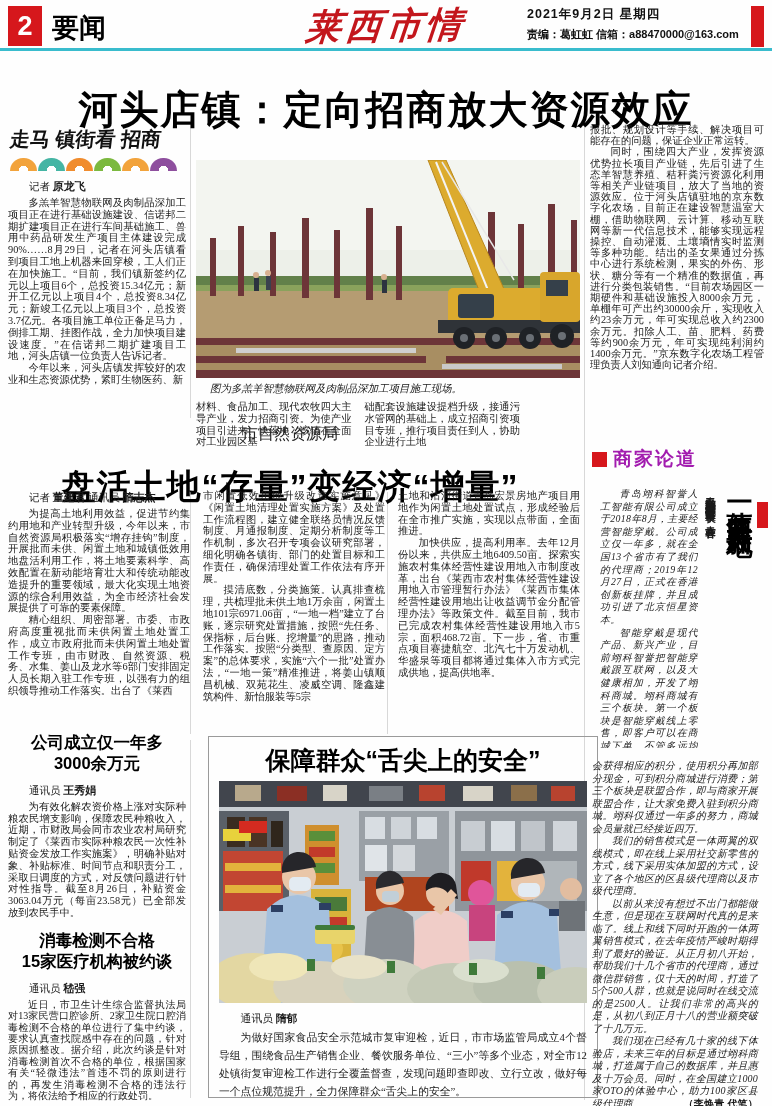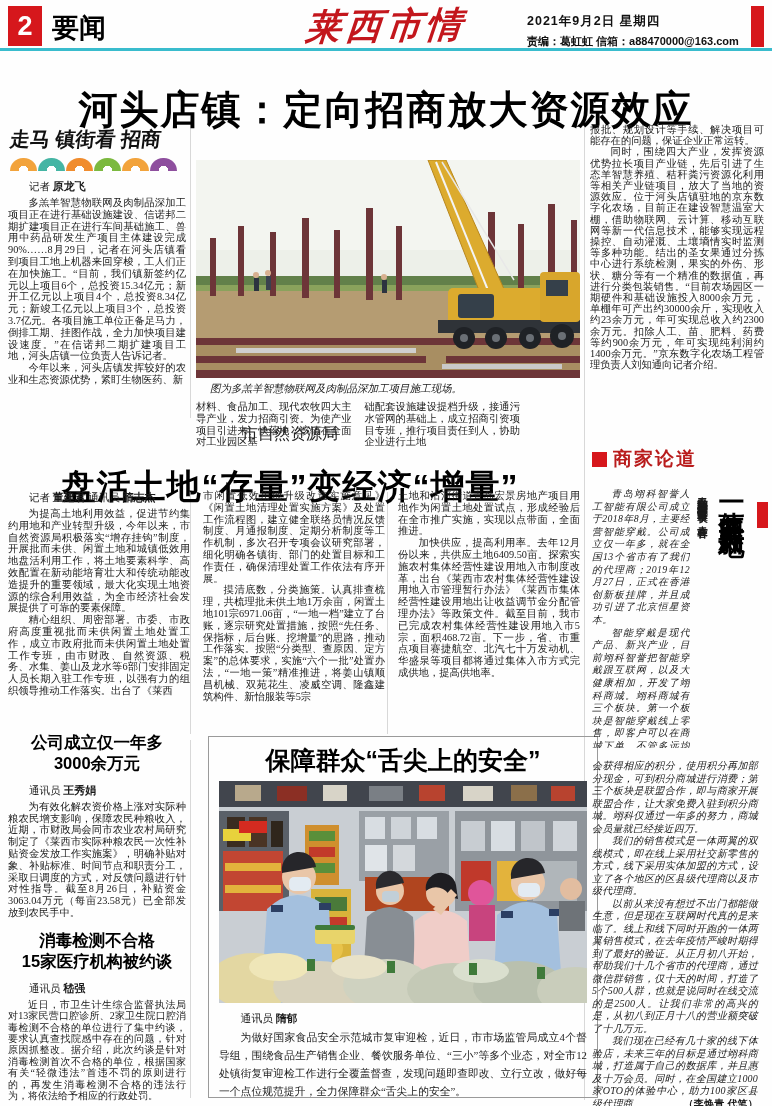--- a/index.html
+++ b/index.html
@@ -6,21 +6,21 @@
   .page{position:relative;width:772px;height:1106px;margin:0 auto;background:#fefefe;
         overflow:hidden;font-family:"Liberation Serif",serif;color:#1a1a1a;}
   
   .pagenum-box{position:absolute;left:8px;top:6px;width:34px;height:40px;background:#d6171c;
         color:#fff;display:flex;align-items:center;justify-content:center;
         font:900 27px "Liberation Sans",sans-serif;}
   .section-name{position:absolute;left:52px;top:10px;font:900 27px "Liberation Sans",sans-serif;color:#000;}
   .masthead-wrap{position:absolute;left:0;right:0;top:2px;text-align:center;}
   .masthead{display:inline-block;font-family:"DejaVu Serif",serif;font-style:italic;font-weight:bold;
         font-size:36px;color:#c3161c;letter-spacing:4px;transform:skewX(-6deg) rotate(-1deg);}
-  .header-meta{position:absolute;left:527px;top:13px;font-family:"Liberation Sans",sans-serif;color:#111;}
+  .header-meta{position:absolute;left:527px;top:6px;font-family:"Liberation Sans",sans-serif;color:#111;}
   .header-meta .l1{font-size:12.5px;font-weight:700;letter-spacing:1px;}
   .header-meta .l2{font-size:11px;font-weight:700;margin-top:4px;}
   .edge-bar{position:absolute;background:#d6171c;}
   .edge-top{left:751px;top:6px;width:13px;height:41px;}
   .edge-mid{left:757px;top:502px;width:11px;height:26px;}
   .teal-rule{position:absolute;left:0;top:48px;width:772px;height:3px;background:#39bccd;}
   
   .vrule{position:absolute;width:1px;background:#d8d8d8;}
   
   .a1-headline{position:absolute;left:0;width:772px;top:62px;text-align:center;
@@ -54,23 +54,23 @@
   
   .center-box{position:absolute;left:196px;top:736px;width:390px;height:362px;border:1px solid #9a9a9a;
         box-sizing:border-box;padding:4px 10px;margin-left:12px;}
   .box-headline{font:900 25px/1.2 "Liberation Sans",sans-serif;text-align:center;margin:4px 0 6px;color:#000;}
   .box-caption{font-size:10.8px;line-height:18px;text-align:justify;margin:2px 0 0;}
   .box-byline{text-indent:2em;font-size:10.8px;margin:5px 0 1px;}
   
   .sidebar{position:absolute;left:592px;top:446px;width:166px;}
   .sb-head{display:flex;align-items:center;gap:6px;}
   .red-sq{width:15px;height:15px;background:#d6171c;}
-  .sb-title{font:900 19px "Liberation Sans",sans-serif;letter-spacing:2px;color:#b91c1c;}
+  .sb-title{font:900 19px "Liberation Sans",sans-serif;letter-spacing:2px;color:#a21caf;}
   .sb-body{margin-top:16px;height:260px;display:flex;overflow:hidden;}
-  .sb-text{width:98px;overflow:hidden;}
+  .sb-text{width:98px;overflow:hidden;margin-left:8px;}
   .sb-text p{margin:0;font-size:9.8px;line-height:12.6px;letter-spacing:0.4px;
         font-style:italic;text-align:justify;}
   .sb-text p.ind{text-indent:2em;}
   .sb-attr{writing-mode:vertical-rl;font-size:10.5px;font-weight:700;letter-spacing:1px;
         margin-left:6px;height:258px;font-family:"Liberation Sans",sans-serif;}
   .sb-attr .nm{margin-top:12px;}
   .sb-vhead{writing-mode:vertical-rl;font:900 26px "Liberation Sans",sans-serif;
         letter-spacing:3px;margin-left:5px;color:#000;}
   .sb-rest{margin-top:12px;width:166px;}
   .sb-rest p{margin:0;font-size:10px;line-height:12.5px;letter-spacing:0.2px;

